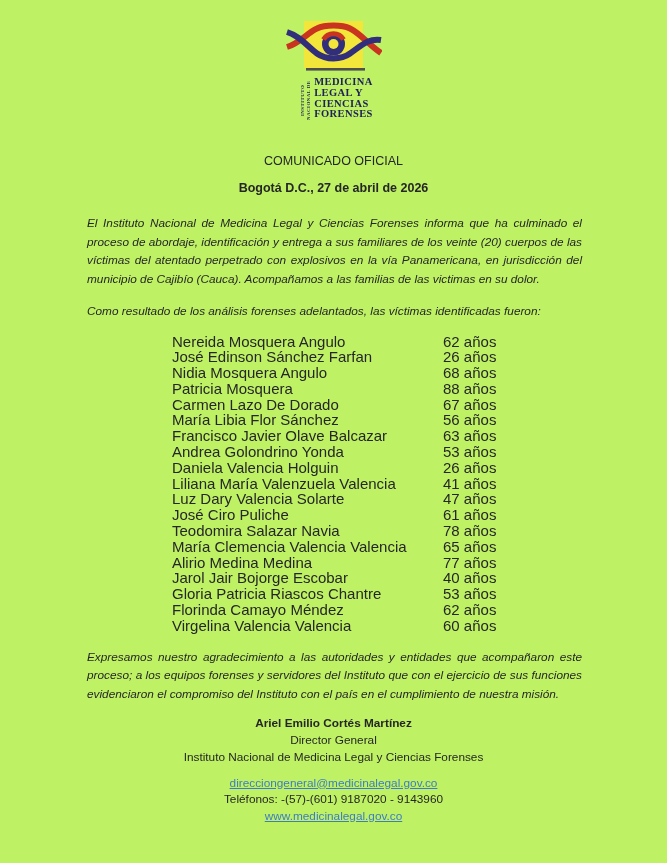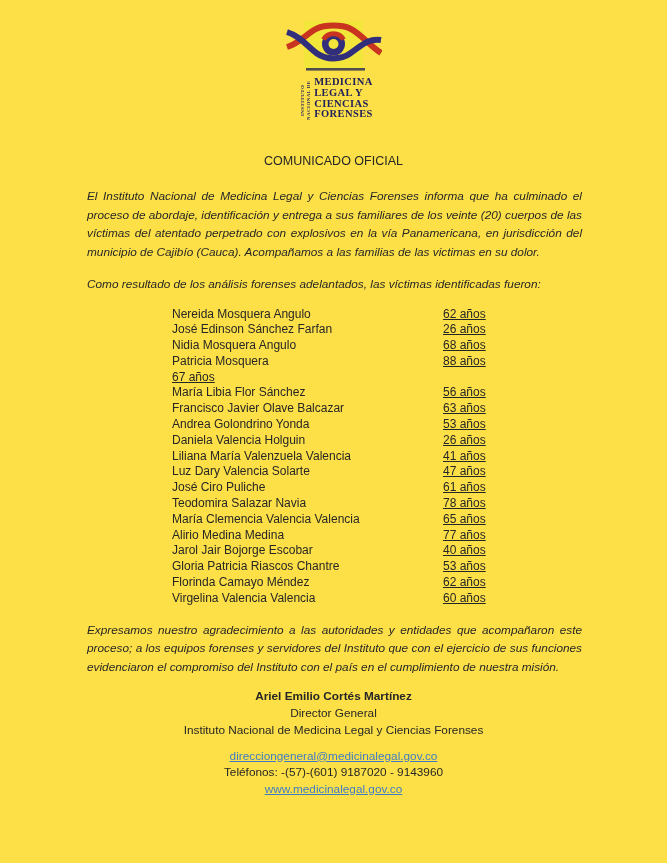--- a/index.html
+++ b/index.html
@@ -1,19 +1,19 @@
 <!DOCTYPE html>
 <html><head>
 <meta charset="utf-8">
 <style>
   html,body { margin:0; padding:0; background:#ffffff; }
   .page {
     position:relative;
     width:667px; height:863px;
-    background:#fde047;
+    background:#bef264;
     font-family:"Liberation Sans", sans-serif;
     color:#262626;
     overflow:hidden;
   }
   
   .logo-wrap { padding-top:20px; display:flex; flex-direction:column; align-items:center; }
   .logo-eye { display:block; }
   .logo-text { display:flex; align-items:flex-start; margin-top:5px; margin-left:6px; }
   .logo-vert {
     display:flex; gap:1px; margin-right:3px; margin-top:2px;
@@ -36,24 +36,24 @@
   .para {
     margin:0 85px 0 87px;
     font-size:11.8px; line-height:18.5px;
     text-align:justify;
     font-style:italic;
   }
   .para.intro   { margin-top:19px; }
   .para.listintro { margin-top:14px; text-align:left; }
   .para.closing { margin-top:14px; }
   
-  .victims { margin:13px 85px 0 172px; font-size:12px; line-height:15.8px; }
+  .victims { margin:13px 85px 0 172px; font-size:15px; line-height:15.8px; }
   .victim-row { display:flex; }
   .victim-name { width:271px; flex:none; }
-  .victim-age  { flex:none;text-decoration:underline; }
+  .victim-age  { flex:none; }
   
   .signature { margin-top:12px; text-align:center; font-size:11.8px; line-height:16.8px; }
   .signature .sig-name { font-weight:bold; }
   
   .footer { margin-top:9px; text-align:center; font-size:11.8px; line-height:16.8px; }
   .footer a { text-decoration:underline; cursor:pointer; }
 </style>
 </head>
 <body>
 
@@ -77,20 +77,21 @@
       <div class="logo-lines">
         <div>MEDICINA</div>
         <div>LEGAL Y</div>
         <div>CIENCIAS</div>
         <div>FORENSES</div>
       </div>
     </div>
   </div>
 
   <div class="title">COMUNICADO OFICIAL</div>
+  <div class="dateline">Bogotá D.C., 27 de abril de 2026</div>
 
   <p class="para intro">El Instituto Nacional de Medicina Legal y Ciencias Forenses informa que ha culminado el proceso de abordaje, identificación y entrega a sus familiares de los veinte (20) cuerpos de las víctimas del atentado perpetrado con explosivos en la vía Panamericana, en jurisdicción del municipio de Cajibío (Cauca). Acompañamos a las familias de las victimas en su dolor.</p>
 
   <p class="para listintro">Como resultado de los análisis forenses adelantados, las víctimas identificadas fueron:</p>
 
   <div class="victims">
 
       <div class="victim-row">
         <span class="victim-name">Nereida Mosquera Angulo</span>
         <span class="victim-age">62 años</span>
@@ -105,20 +106,21 @@
         <span class="victim-name">Nidia Mosquera Angulo</span>
         <span class="victim-age">68 años</span>
       </div>
 
       <div class="victim-row">
         <span class="victim-name">Patricia Mosquera</span>
         <span class="victim-age">88 años</span>
       </div>
 
       <div class="victim-row">
+        <span class="victim-name">Carmen Lazo De Dorado</span>
         <span class="victim-age">67 años</span>
       </div>
 
       <div class="victim-row">
         <span class="victim-name">María Libia Flor Sánchez</span>
         <span class="victim-age">56 años</span>
       </div>
 
       <div class="victim-row">
         <span class="victim-name">Francisco Javier Olave Balcazar</span>

